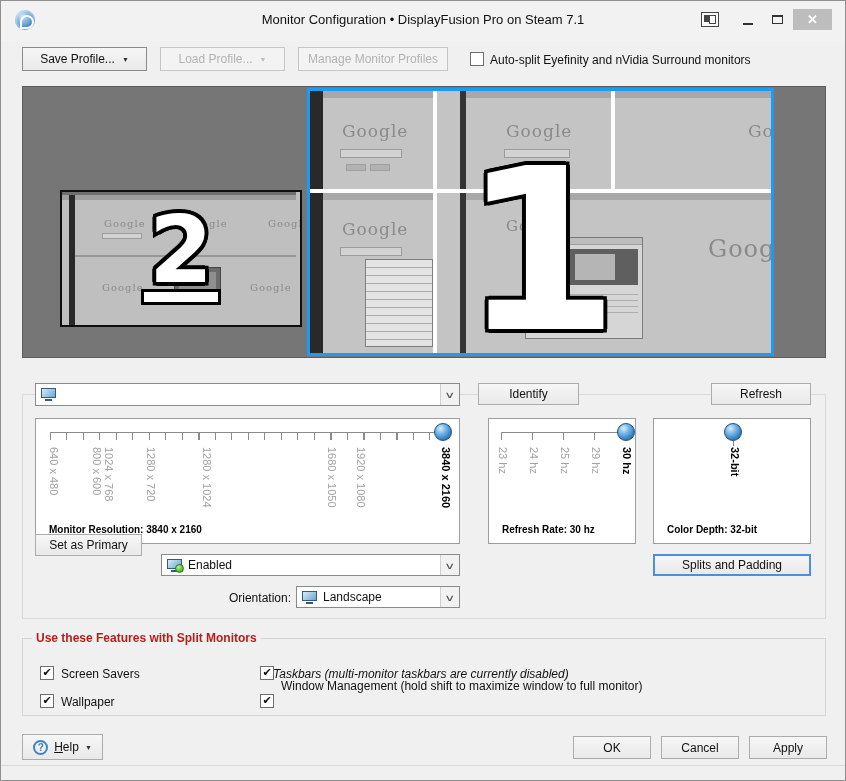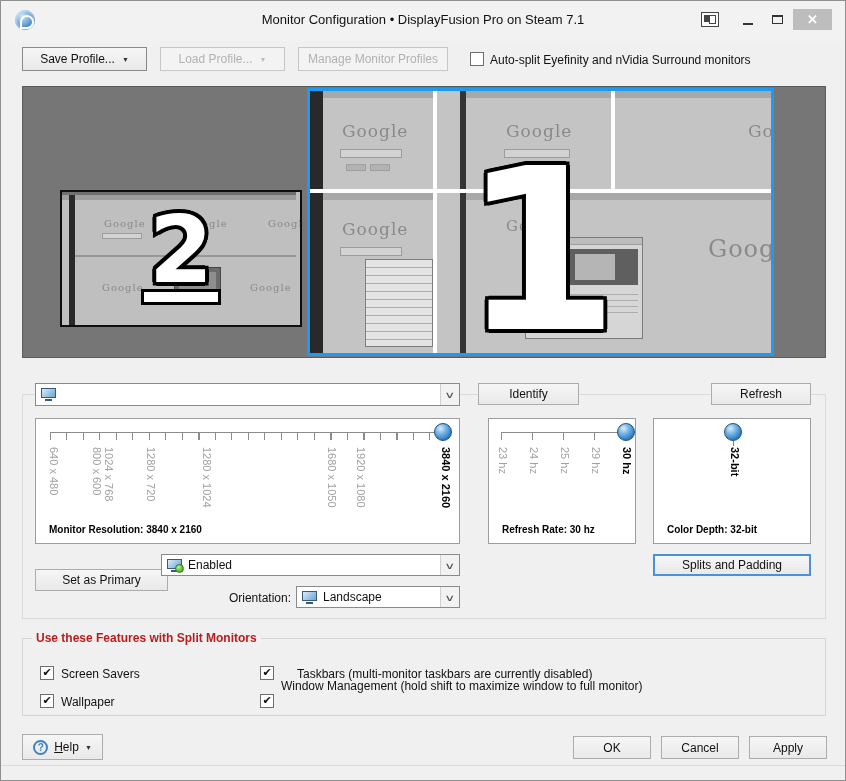--- a/index.html
+++ b/index.html
@@ -275,21 +275,21 @@
     <div class="panel-caption">Refresh Rate: 30 hz</div>
   </div>
 
   <div class="panel" style="left:652px; width:158px;">
     <div class="ball" style="left:70px; top:4px;"></div>
     <div class="stem" style="left:79px; top:22px; height:5px;"></div>
     <span class="vlabel sel" style="left:71px;">32-bit</span>
     <div class="panel-caption">Color Depth: 32-bit</div>
   </div>
 
-  <div class="btn flat" style="left:34px; top:568px; width:133px; height:22px;">
+  <div class="btn flat" style="left:34px; top:533px; width:107px; height:22px;">
     <span>Set as Primary</span>
   </div>
   <div class="combo" style="left:160px; top:553px; width:299px; height:22px;">
     <span class="mon-ico green">
         <span class="scr"></span>
         <span class="std"></span>
       </span>
     <span>Enabled</span>
     <span class="arrow-zone">
         <span class="combo-arrow">∨</span>
@@ -320,21 +320,21 @@
     <span class="cb-label" style="left:38px; top:28px;">Screen Savers</span>
 
     <div class="checkbox checked" style="left:17px; top:55px;">
       <span class="check-glyph">✔</span>
     </div>
     <span class="cb-label" style="left:38px; top:56px;">Wallpaper</span>
 
     <div class="checkbox checked" style="left:237px; top:27px;">
       <span class="check-glyph">✔</span>
     </div>
-    <span class="cb-label" style="left:274px; top:28px;">Taskbars (multi-monitor taskbars are currently disabled)</span>
+    <span class="cb-label" style="left:250px; top:28px;font-style:italic;">Taskbars (multi-monitor taskbars are currently disabled)</span>
 
     <div class="checkbox checked" style="left:237px; top:55px;">
       <span class="check-glyph">✔</span>
     </div>
     <span class="cb-label" style="left:258px; top:40px;">Window Management (hold shift to maximize window to full monitor)</span>
   </div>
 
   <div class="btn flat" style="left:21px; top:733px; width:81px; height:26px; gap:6px;">
     <span class="help-qicon">?</span>
     <span class="help-label">Help</span>

